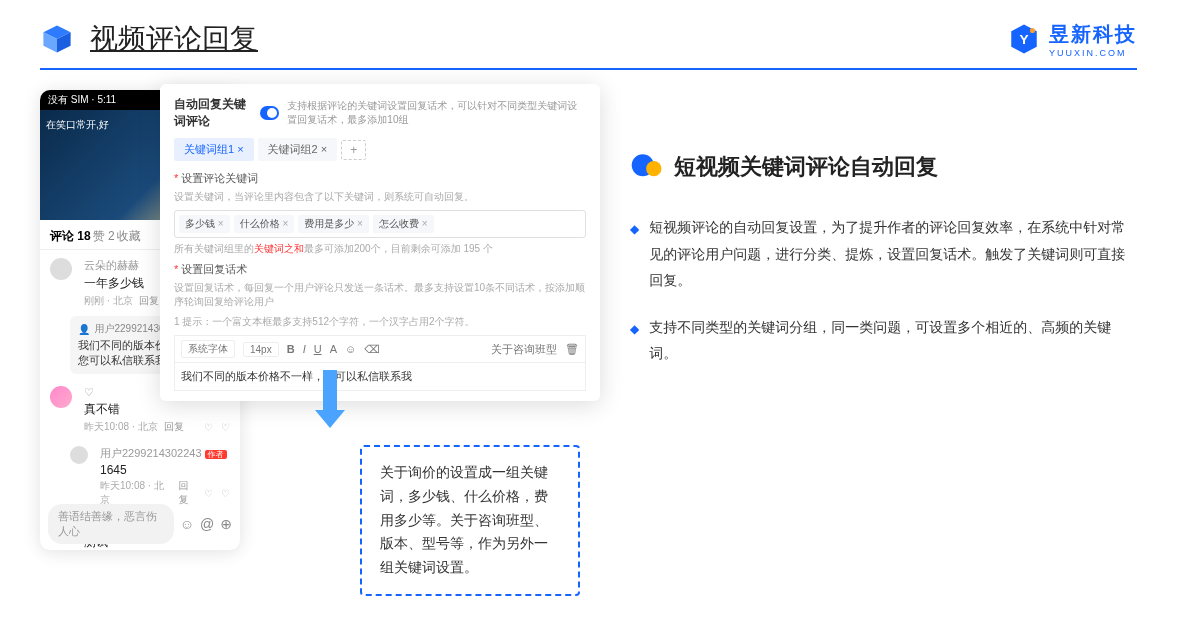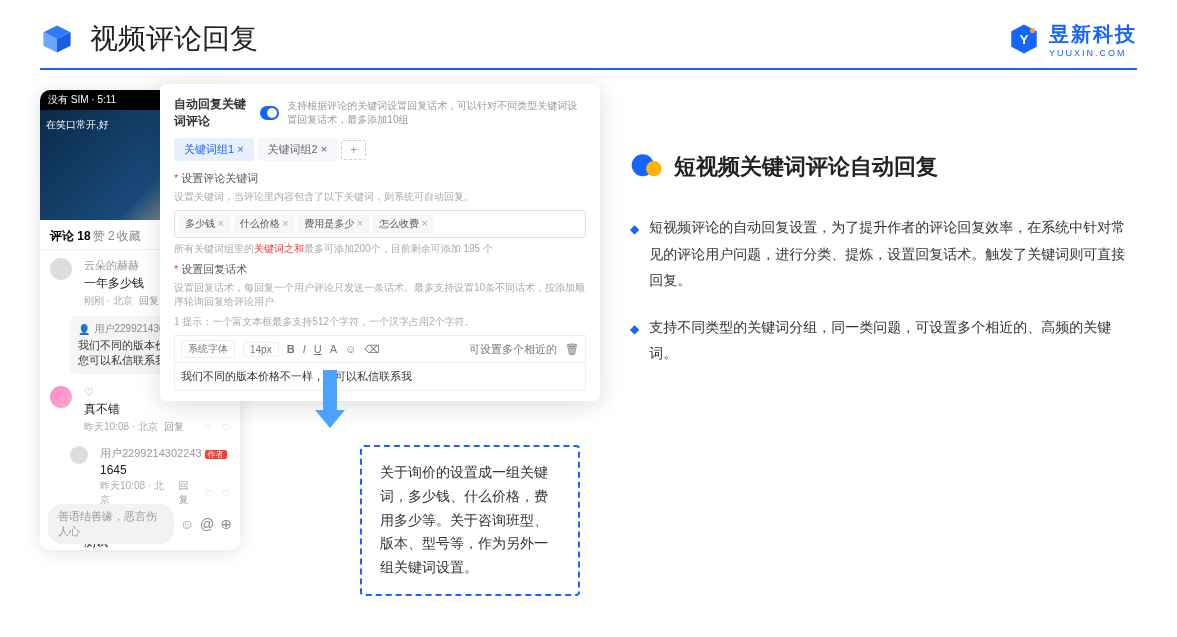--- a/index.html
+++ b/index.html
@@ -2,21 +2,21 @@
 <html><head>
 <meta charset="utf-8">
 <style>
 * { margin: 0; padding: 0; box-sizing: border-box; font-family: "Microsoft YaHei", sans-serif; }
 body { width: 1177px; height: 637px; background: #fff; position: relative; }
 
 
 .header { display: flex; align-items: center; justify-content: space-between; padding: 20px 40px 10px 40px; }
 .header-left { display: flex; align-items: center; gap: 16px; }
 .cube-icon { width: 34px; height: 34px; }
-.page-title { font-size: 28px; font-weight: 500; color: #222; }
+.page-title { font-size: 28px; font-weight: 500; color: #222; text-decoration: underline; }
 .logo { display: flex; align-items: center; gap: 8px; }
 .logo-badge { width: 34px; height: 34px; }
 .logo-text { display: flex; flex-direction: column; }
 .logo-main { font-size: 20px; font-weight: 700; color: #1664ff; letter-spacing: 2px; }
 .logo-sub { font-size: 9px; color: #1664ff; letter-spacing: 2px; }
 .hr { height: 2px; background: #1664ff; margin: 0 40px 20px 40px; }
 
 
 .main { display: flex; padding: 0 40px; gap: 30px; }
 .left-col { position: relative; width: 560px; height: 500px; }
@@ -242,21 +242,21 @@
       <div class="toolbar">
         <span class="sel">系统字体</span>
         <span class="sel">14px</span>
         <span><b>B</b></span>
         <span><i>I</i></span>
         <span><u>U</u></span>
         <span>A</span>
         <span>☺</span>
         <span>⌫</span>
         <span class="tspace"></span>
-        <span>可设置多个相近的</span>
+        <span>关于咨询班型</span>
         <span>🗑</span>
       </div>
       <div class="editor-box">我们不同的版本价格不一样，您可以私信联系我</div>
     </div>
 
     <div class="arrow">
       <div class="arrow-line"></div>
         <div class="arrow-head"></div>
     </div>
 

